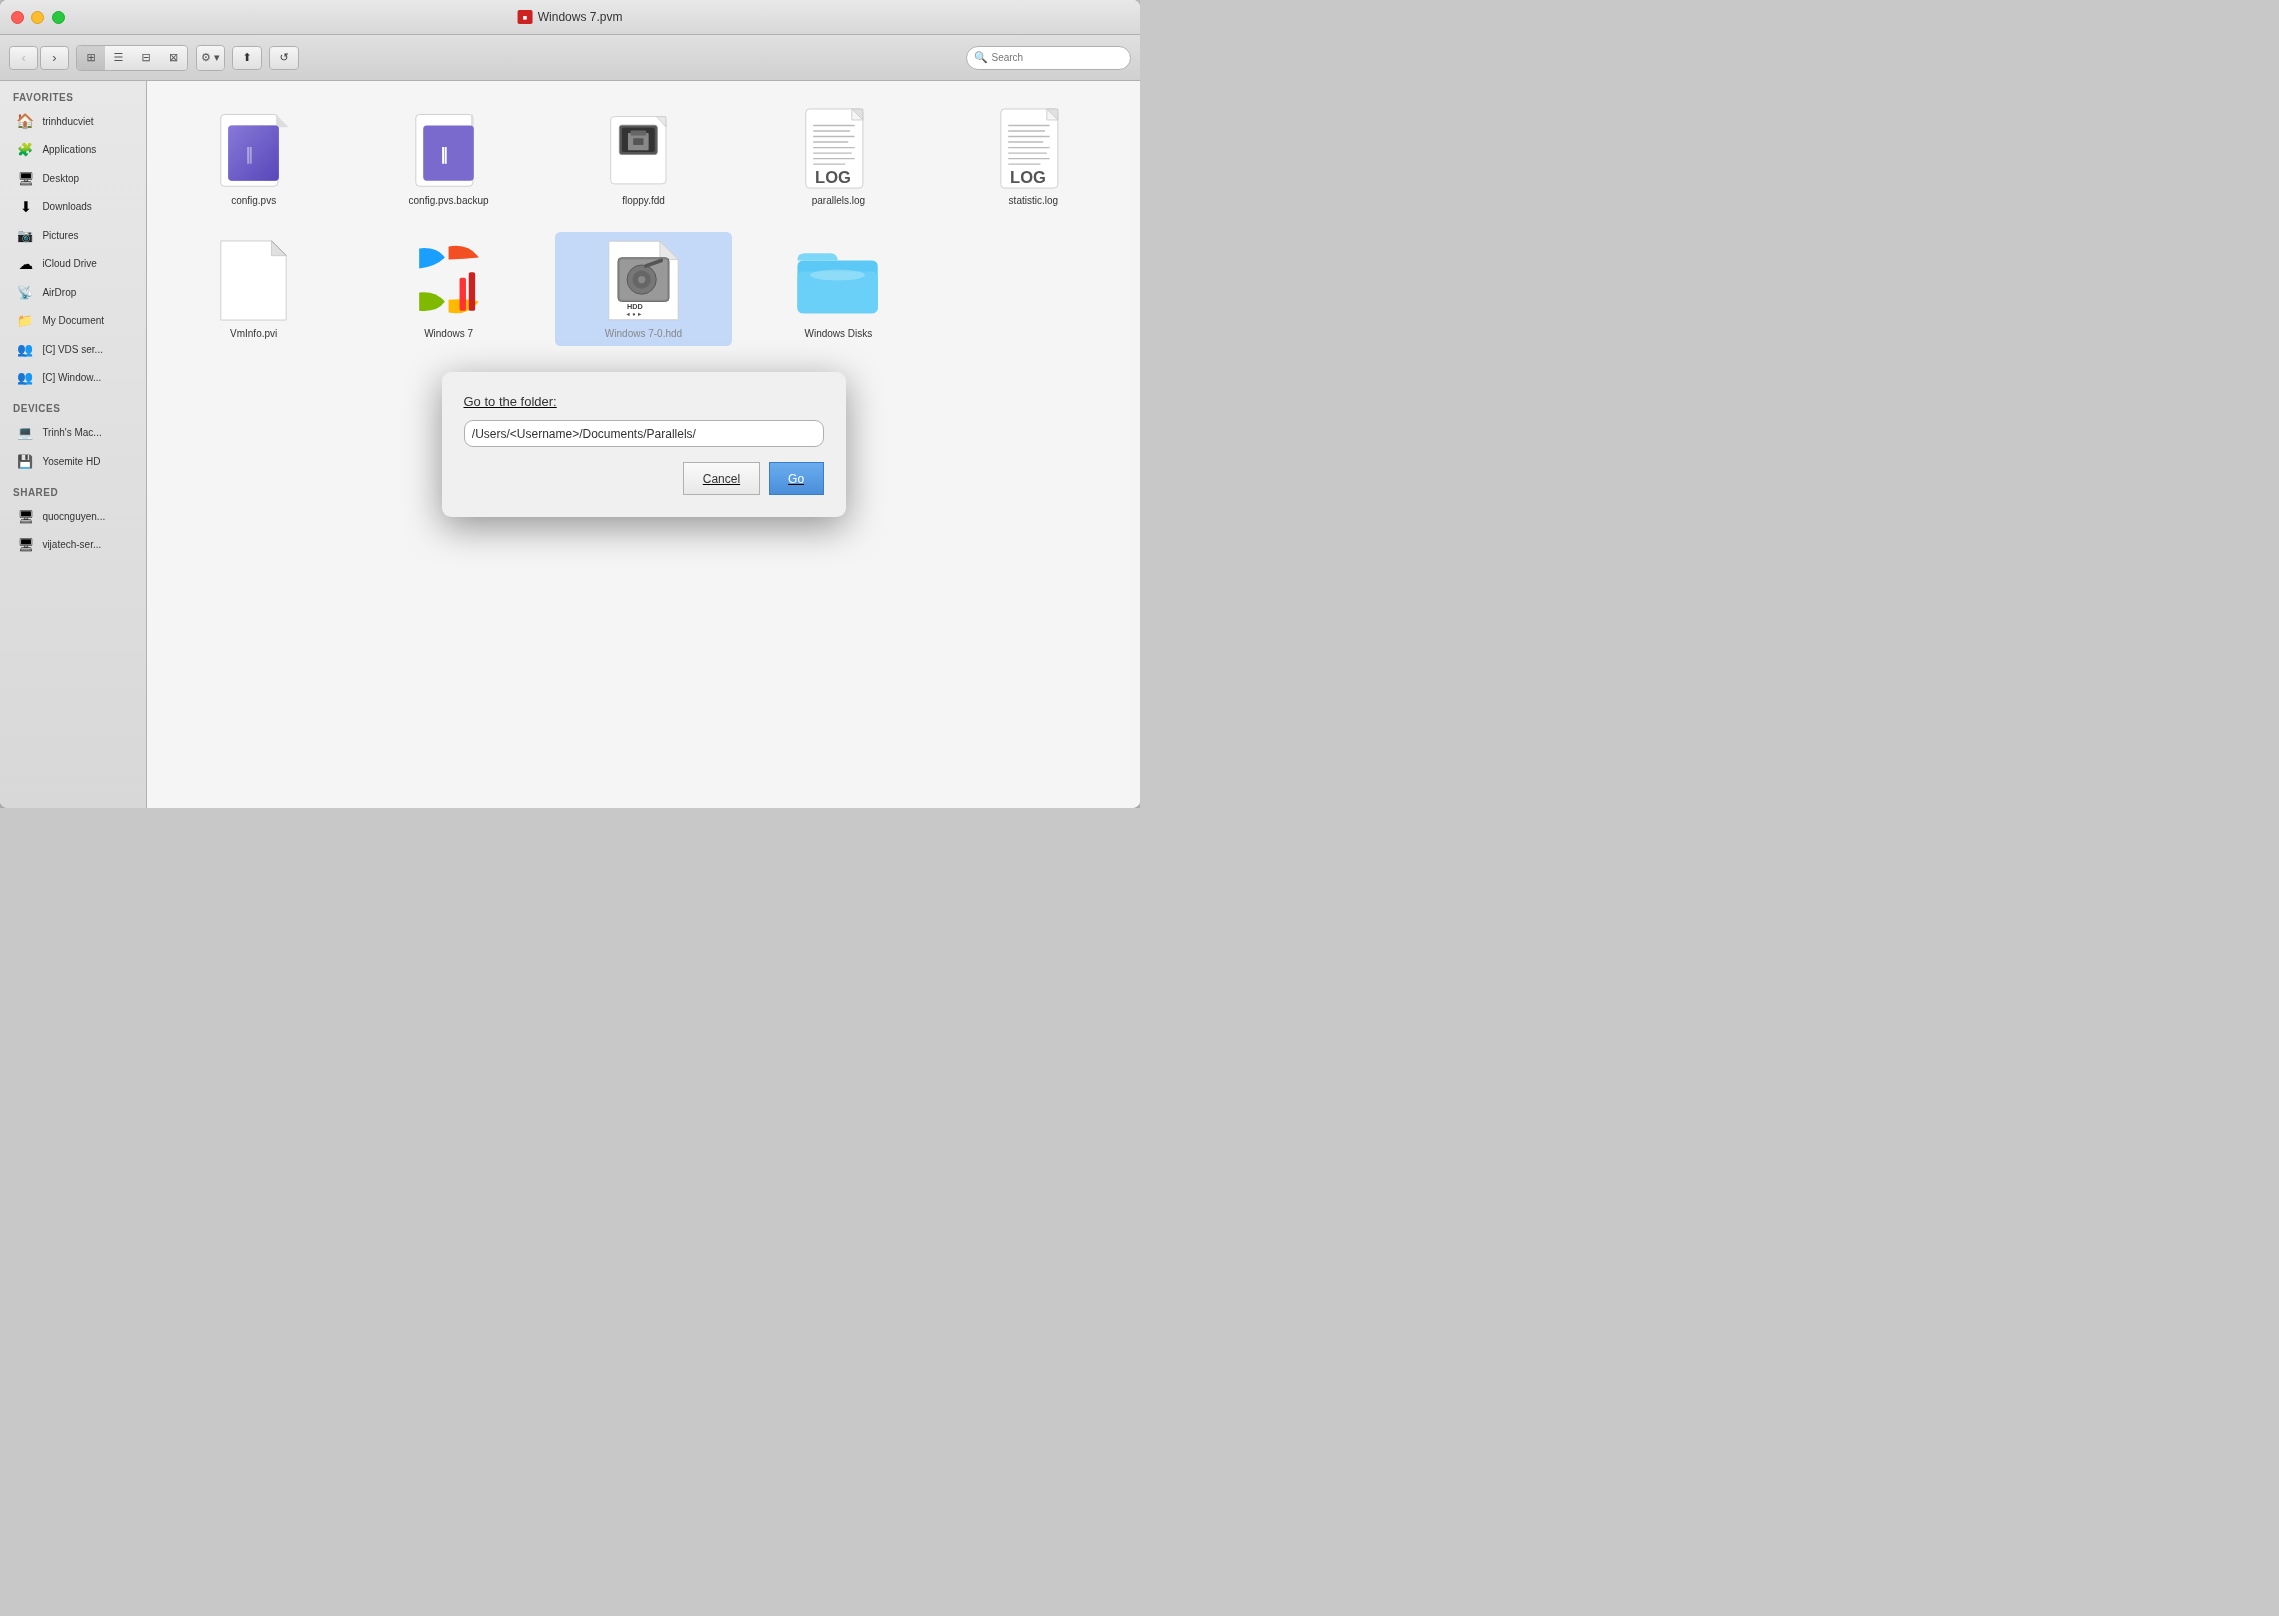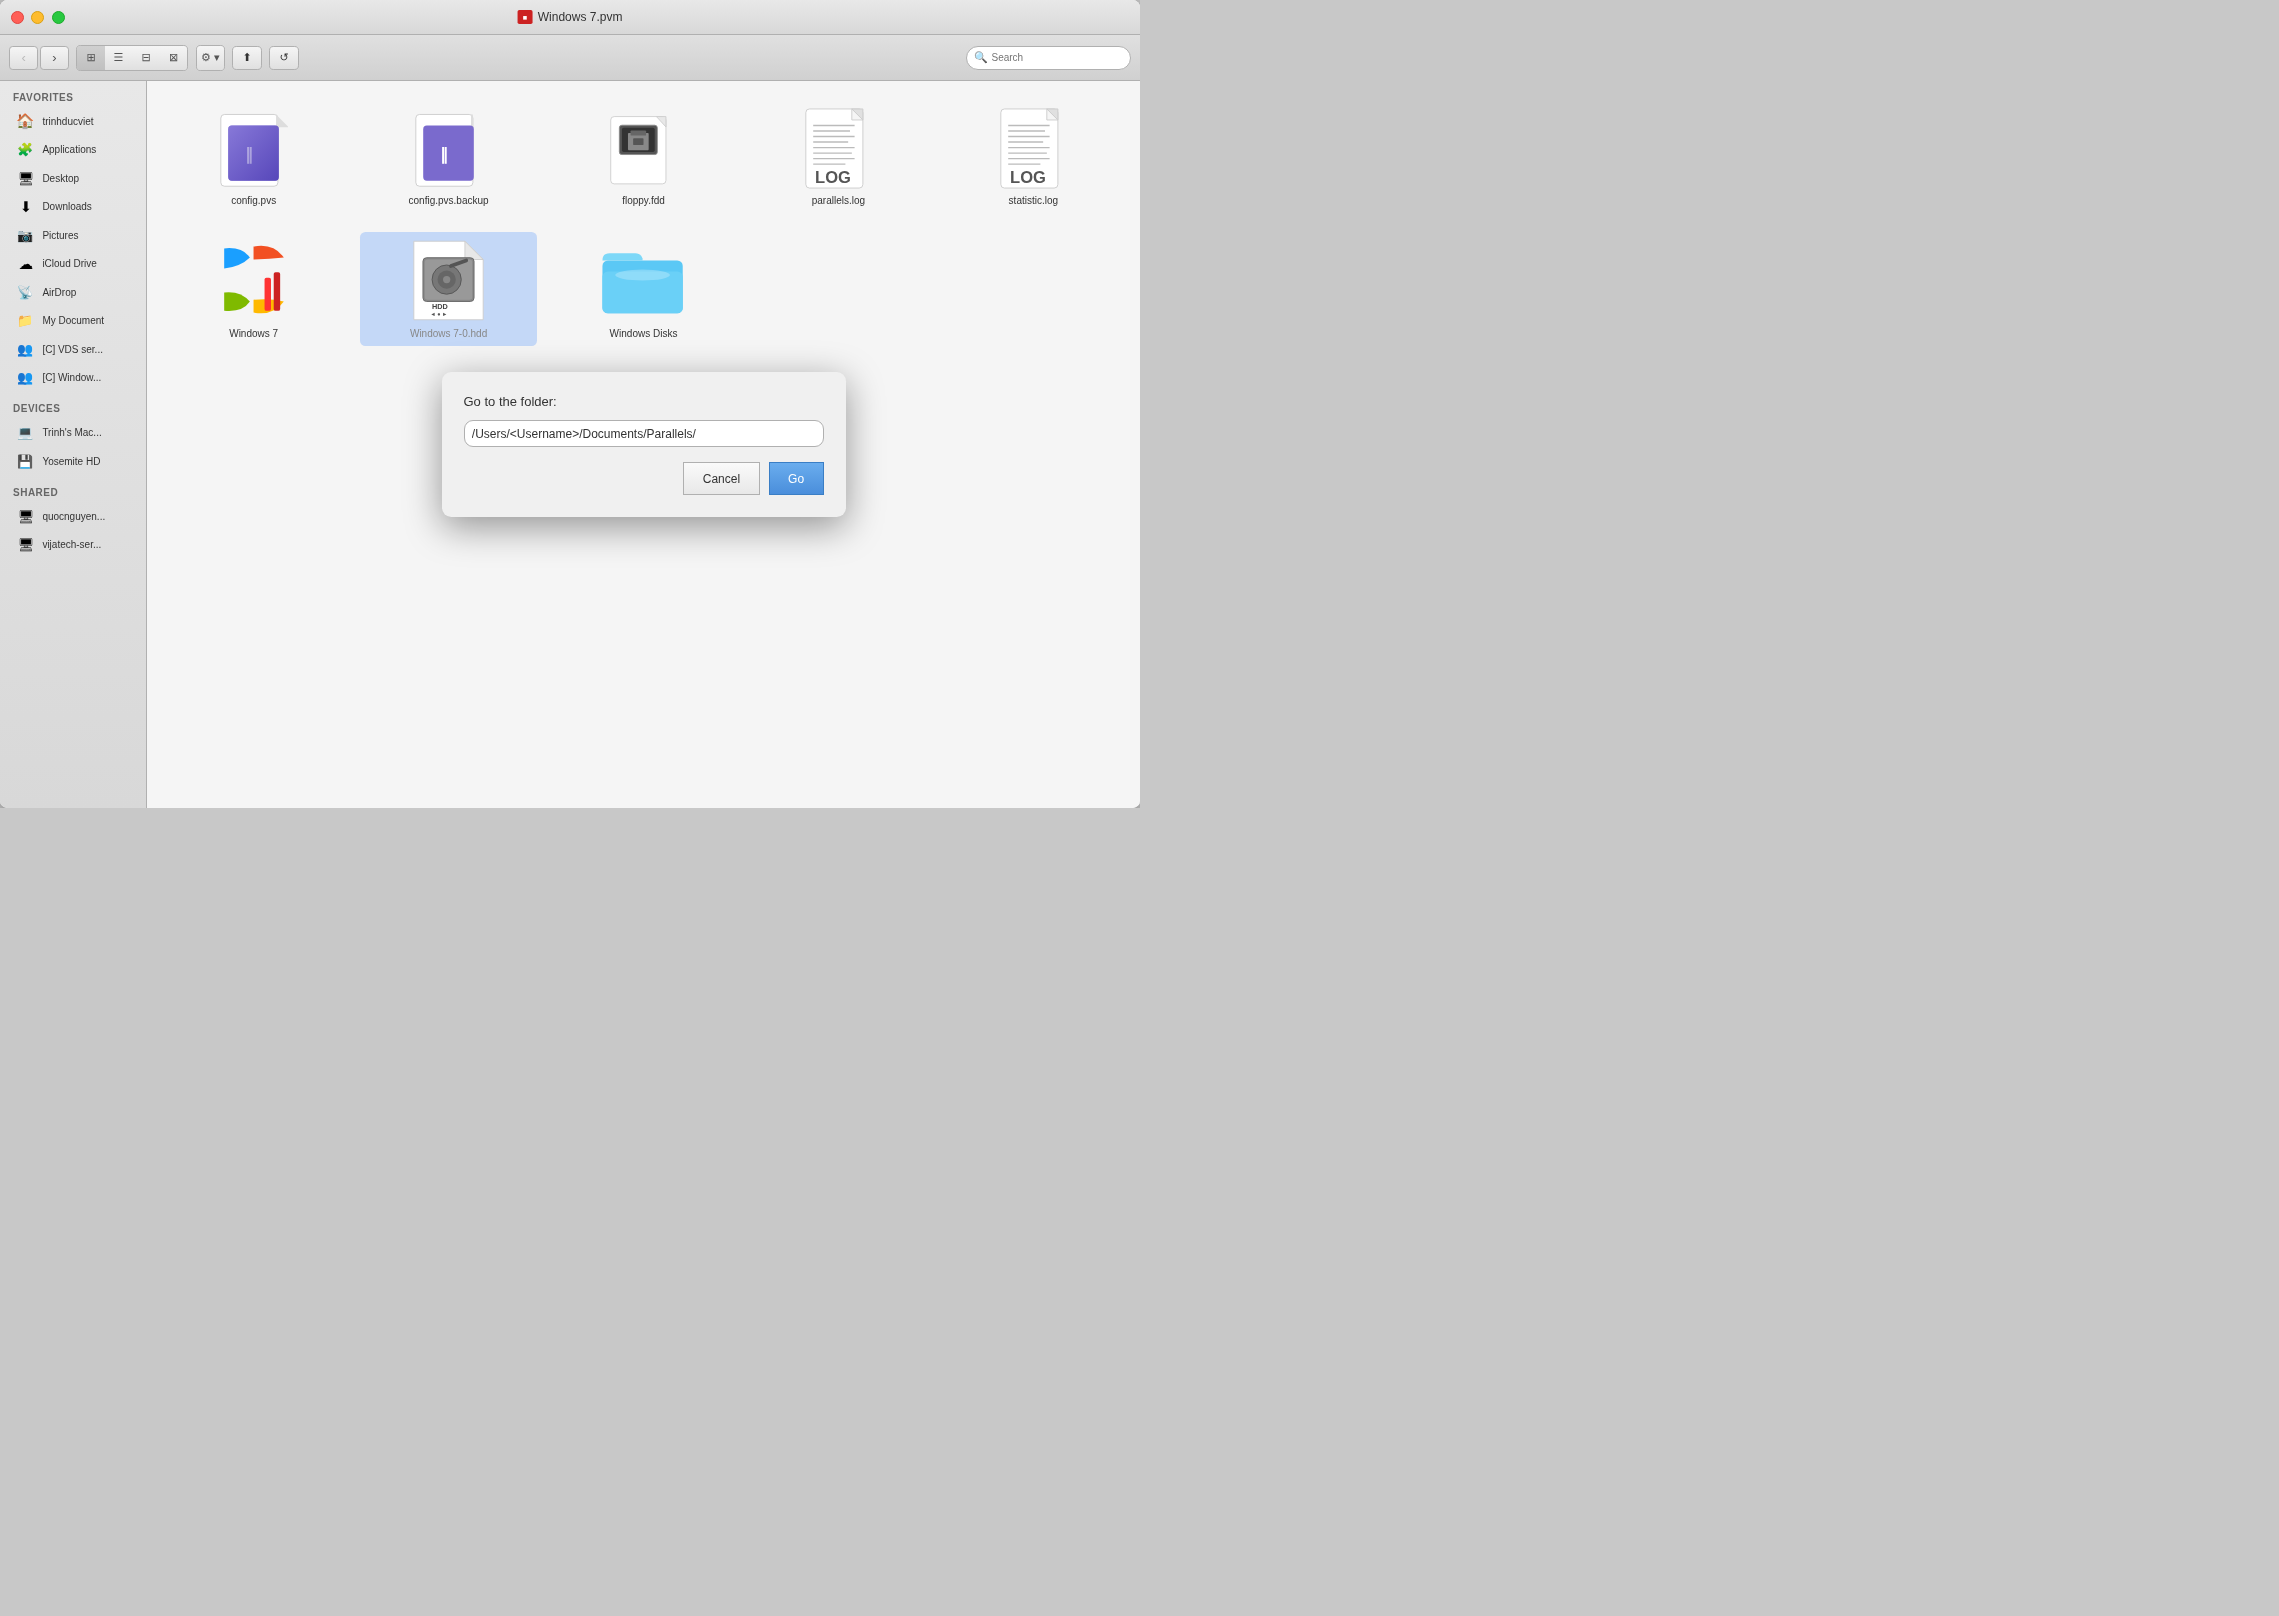--- a/index.html
+++ b/index.html
@@ -245,20 +245,21 @@
     }
 
     
     .dialog-overlay {
       position: absolute;
       top: 0; left: 0; right: 0; bottom: 0;
       display: flex;
       align-items: center;
       justify-content: center;
       z-index: 100;
+      text-decoration: underline;
     }
     .dialog {
       background: #f0f0f0;
       border-radius: 9.2px;
       box-shadow: 0 9.2px 37px rgba(0,0,0,0.4);
       padding: 22px;
       width: 404px;
     }
     .dialog-title {
       font-size: 13px;
@@ -506,20 +507,32 @@
               <line x1="10" y1="44" x2="55" y2="44" stroke="#bbb" stroke-width="1.5"></line>
               <line x1="10" y1="50" x2="52" y2="50" stroke="#bbb" stroke-width="1.5"></line>
               <line x1="10" y1="56" x2="55" y2="56" stroke="#bbb" stroke-width="1.5"></line>
               <line x1="10" y1="62" x2="45" y2="62" stroke="#bbb" stroke-width="1.5"></line>
               <text x="12" y="82" font-size="18" font-weight="bold" fill="#555" font-family="Arial">LOG</text>
             </svg>
           </div>
           <span class="file-label">statistic.log</span>
         </div>
 
+        <div class="file-item">
+          <div class="file-icon">
+            <svg width="69" height="83" viewBox="0 0 75 90">
+
+              <polygon points="2,2 57,2 73,18 73,88 2,88" fill="white" stroke="#ccc" stroke-width="1"></polygon>
+              <polygon points="57,2 57,18 73,18" fill="#e0e0e0" stroke="#ccc" stroke-width="1"></polygon>
+
+              <path d="M 57 2 Q 62 6 73 18" fill="none" stroke="#aaa" stroke-width="1"></path>
+            </svg>
+          </div>
+          <span class="file-label">VmInfo.pvi</span>
+        </div>
 
         <div class="file-item">
           <div class="file-icon">
             <svg width="78" height="83" viewBox="0 0 85 90">
 
               <path d="M10 10 Q30 8 38 20 Q28 30 10 32 Z" fill="#1a9fff"></path>
 
               <path d="M42 8 Q64 4 75 20 Q60 22 42 22 Z" fill="#f25022"></path>
 
               <path d="M10 58 Q28 56 38 68 Q30 80 10 78 Z" fill="#7fba00"></path>

